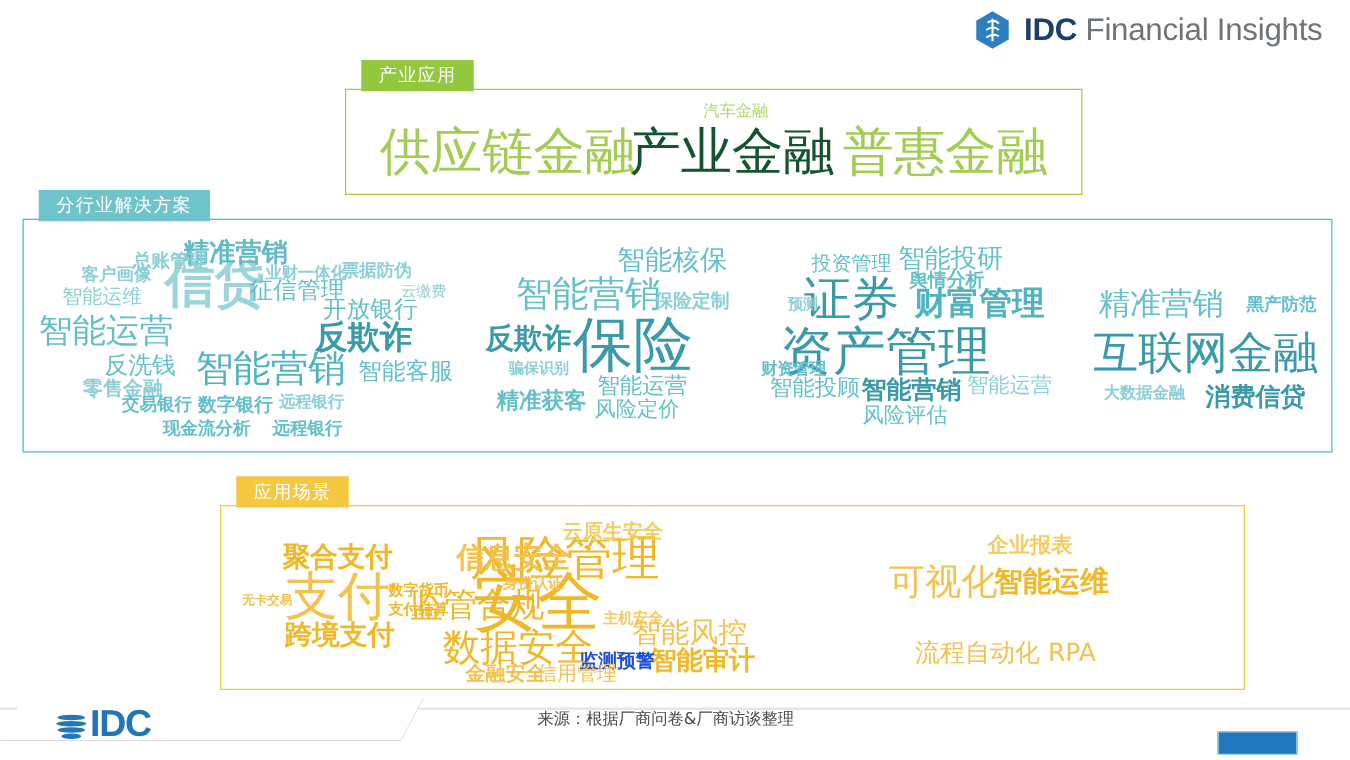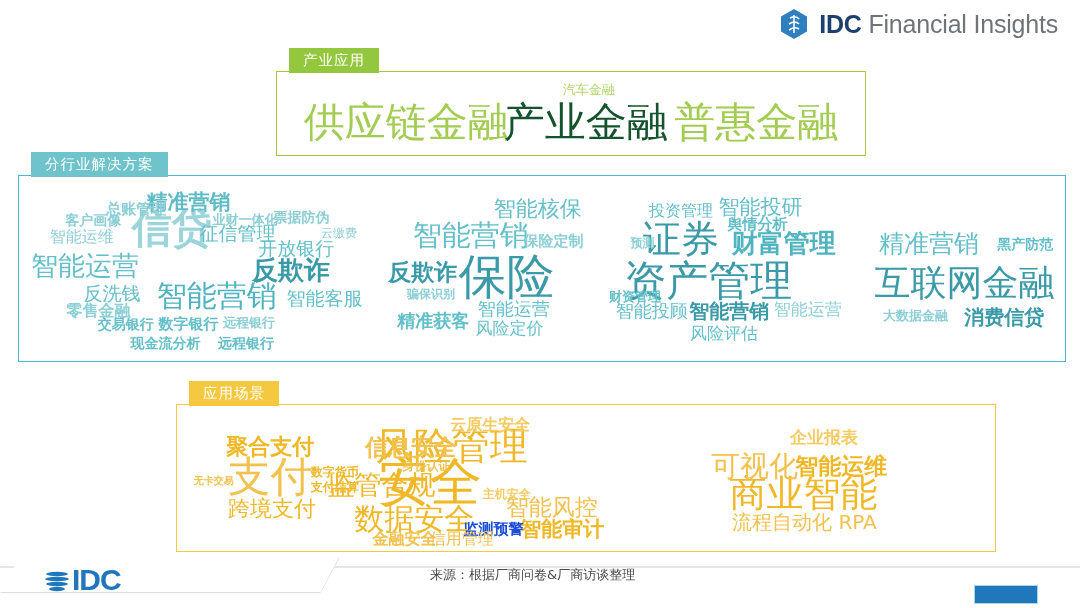--- a/index.html
+++ b/index.html
@@ -230,36 +230,35 @@
 </div>
 
 <div class="section" id="sec-scenarios">
   <div class="section-tab">应用场景</div>
   <div class="cloud">
       <span class="w" style="left: 30.9%; top: 53%; font-size: 52px; font-weight: 400; color: rgb(240, 184, 39);">安全</span>
       <span class="w" style="left: 33.6%; top: 28%; font-size: 38px; font-weight: 400; color: rgb(240, 184, 39);">风险管理</span>
       <span class="w" style="left: 11.4%; top: 49%; font-size: 42px; font-weight: 400; color: rgb(242, 193, 78);">支付</span>
       <span class="w" style="left: 29%; top: 78%; font-size: 30px; font-weight: 400; color: rgb(240, 184, 39);">数据安全</span>
       <span class="w" style="left: 25%; top: 54%; font-size: 27px; font-weight: 400; color: rgb(240, 184, 39);">监管合规</span>
-      <span class="w" style="left: 76.6%; top: 60%; font-size: 37px; font-weight: 400; color: rgb(240, 184, 39);">商业智能</span>
       <span class="w" style="left: 70.6%; top: 42%; font-size: 29px; font-weight: 400; color: rgb(242, 193, 78);">可视化</span>
       <span class="w" style="left: 81.2%; top: 42%; font-size: 23px; font-weight: 700; color: rgb(240, 184, 39);">智能运维</span>
       <span class="w" style="left: 79.1%; top: 22%; font-size: 17px; font-weight: 700; color: rgb(245, 203, 98);">企业报表</span>
       <span class="w" style="left: 76.7%; top: 80%; font-size: 20px; font-weight: 400; color: rgb(242, 193, 78);">流程自动化 RPA</span>
       <span class="w" style="left: 28.6%; top: 29%; font-size: 23px; font-weight: 700; color: rgb(242, 193, 78);">信息安全</span>
       <span class="w" style="left: 38.3%; top: 14%; font-size: 16px; font-weight: 700; color: rgb(245, 203, 98);">云原生安全</span>
       <span class="w" style="left: 30.5%; top: 42%; font-size: 12px; font-weight: 700; color: rgb(242, 193, 78);">身份认证</span>
       <span class="w" style="left: 40.3%; top: 61%; font-size: 12px; font-weight: 700; color: rgb(245, 203, 98); text-align: right;">主机安全</span>
       <span class="w" style="left: 45.8%; top: 70%; font-size: 23px; font-weight: 400; color: rgb(242, 193, 78);">智能风控</span>
       <span class="w" style="left: 47.1%; top: 85%; font-size: 21px; font-weight: 700; color: rgb(240, 184, 39); text-align: right;">智能审计</span>
       <span class="w" style="left: 38.7%; top: 85%; font-size: 15px; font-weight: 700; color: #1d4ed8;">监测预警</span>
       <span class="w" style="left: 27.8%; top: 92%; font-size: 16px; font-weight: 700; color: rgb(242, 193, 78);">金融安全</span>
       <span class="w" style="left: 34.8%; top: 92%; font-size: 16px; font-weight: 400; color: rgb(242, 193, 78);">信用管理</span>
       <span class="w" style="left: 11.4%; top: 29%; font-size: 22px; font-weight: 700; color: rgb(240, 184, 39);">聚合支付</span>
-      <span class="w" style="left: 11.6%; top: 71%; font-size: 22px; font-weight: 400; color: rgb(240, 184, 39);">跨境支付</span>
+      <span class="w" style="left: 11.6%; top: 71%; font-size: 22px; font-weight: 700; color: rgb(240, 184, 39);">跨境支付</span>
       <span class="w" style="left: 4.5%; top: 52%; font-size: 10px; font-weight: 700; color: rgb(242, 193, 78);">无卡交易</span>
       <span class="w" style="left: 19.3%; top: 46%; font-size: 12px; font-weight: 700; color: rgb(240, 184, 39);">数字货币</span>
       <span class="w" style="left: 19.3%; top: 56%; font-size: 12px; font-weight: 700; color: rgb(240, 184, 39);">支付结算</span>
     </div>
 </div>
 
 <div id="footer-rule"></div>
 <div id="footer-swoosh"></div>
 <div id="footer-logo">
   <span class="fmark">

